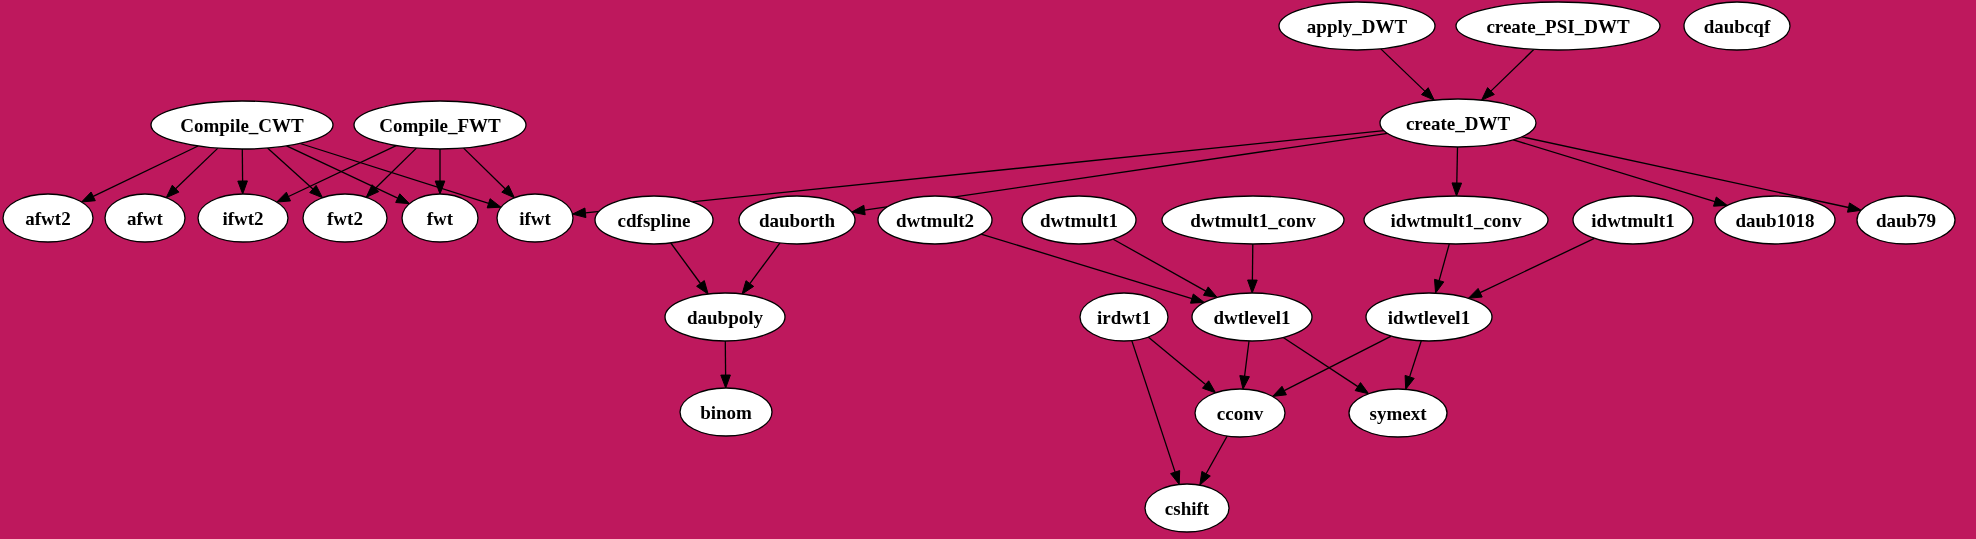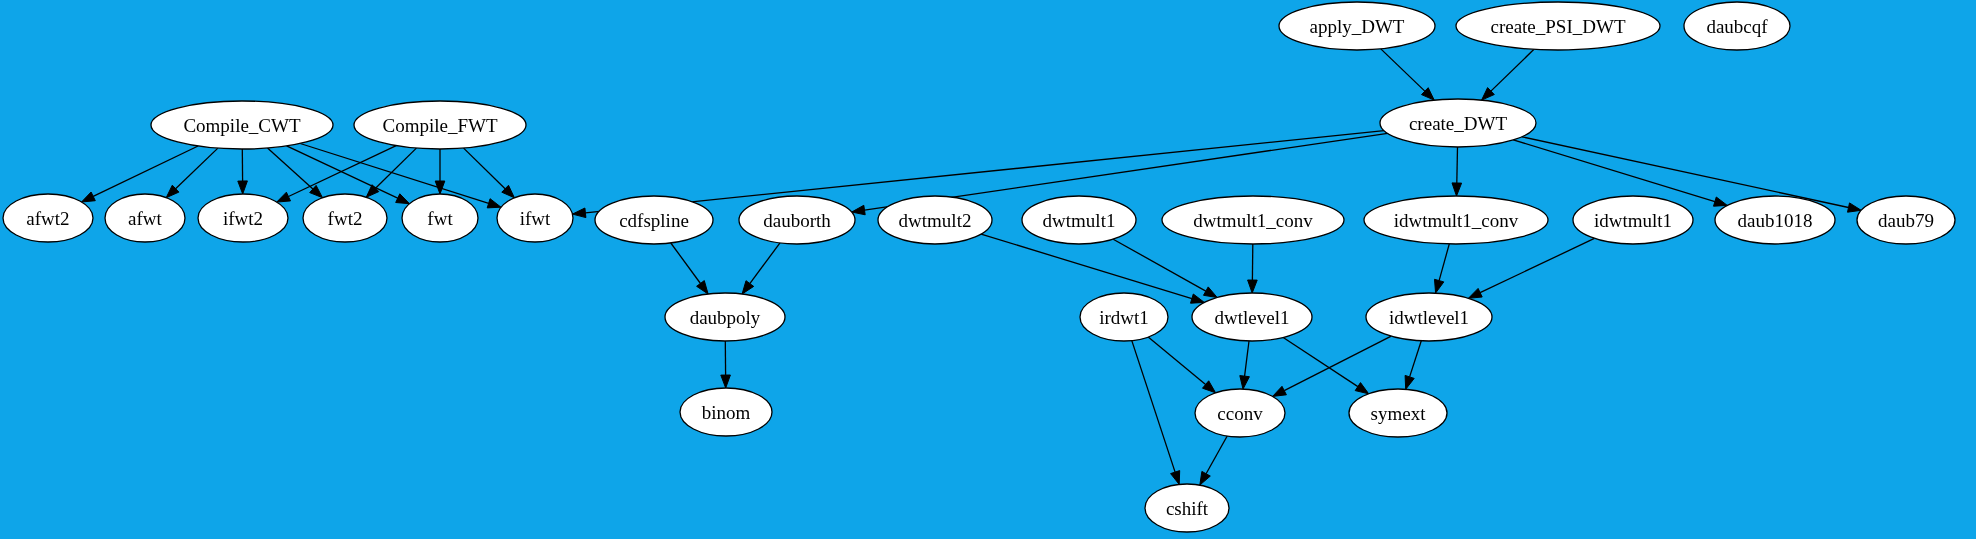--- a/index.html
+++ b/index.html
@@ -8,21 +8,22 @@
     background: #ffffff;
     width: 1976px;
     height: 539px;
     overflow: hidden;
     font-family: "Liberation Serif", serif;
   }
   #graph-wrap {
     position: relative;
     width: 1976px;
     height: 539px;
-    background: #0ea5e9;
+    background: #be185d;
+    font-weight: bold;
   }
   svg { display: block; }
   .node-ellipse {
     fill: #ffffff;
     stroke: #000000;
     stroke-width: 1.3;
   }
   .node-label {
     font-family: "Liberation Serif", serif;
     font-size: 19px;

